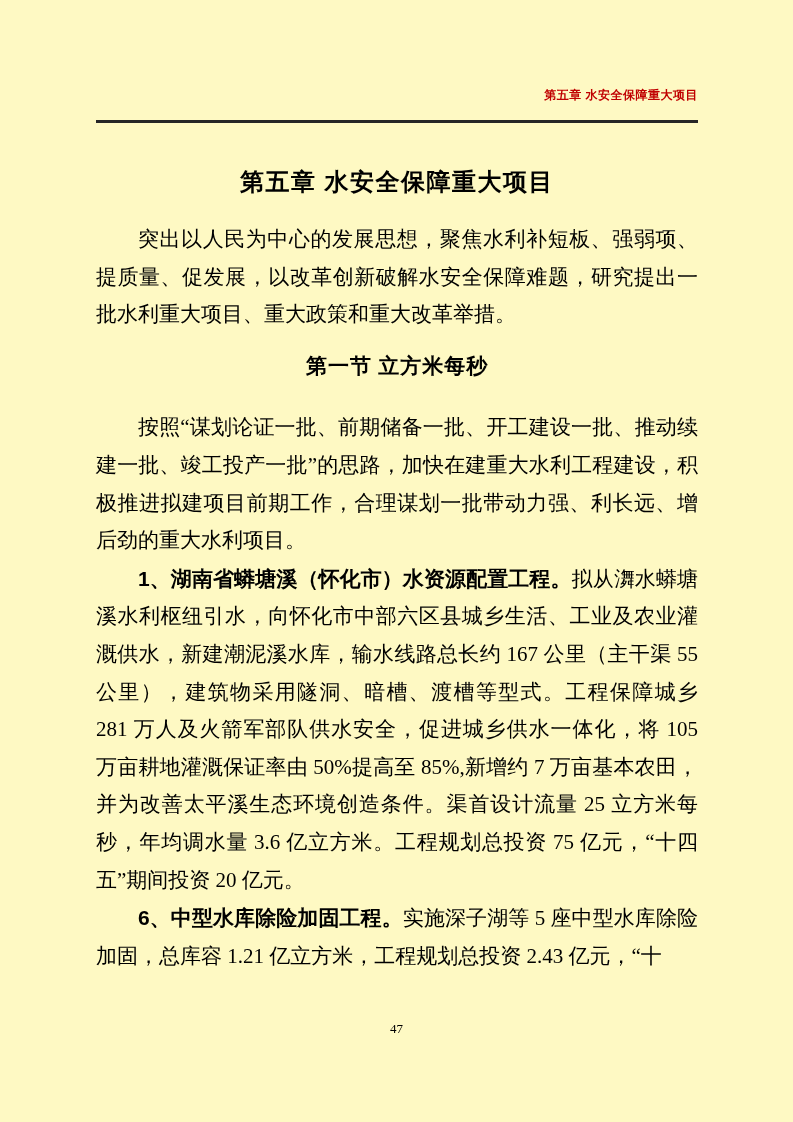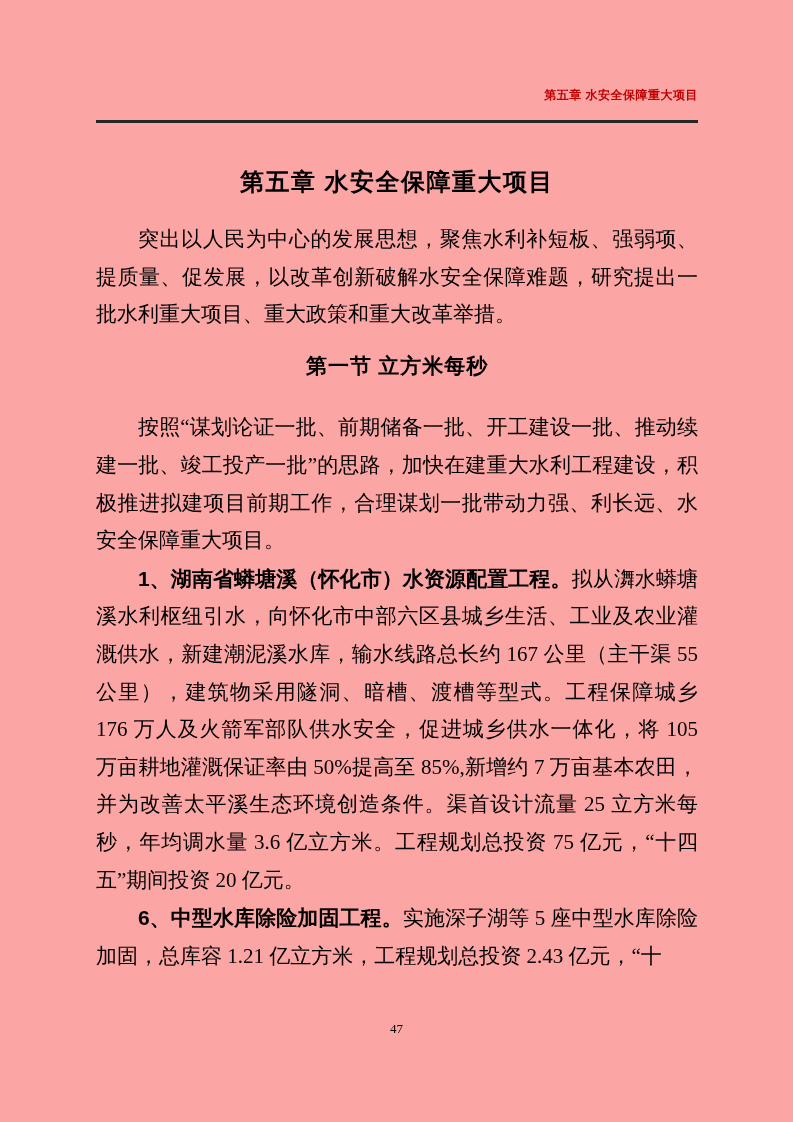--- a/index.html
+++ b/index.html
@@ -1,19 +1,19 @@
 <!DOCTYPE html>
 <html lang="zh"><head>
 <meta charset="utf-8">
 <style>
   html,body{margin:0;padding:0;background:#ffffff;}
   .page{
     position:relative;
     width:793px;height:1122px;
-    background:#fca5a5;
+    background:#fef9c3;
     color:#000;
     font-family:"Liberation Serif",serif;
     overflow:hidden;
     margin:0 auto;
   }
   .page-header{
     position:absolute;top:85px;left:96px;width:602px;
     text-align:right;
   }
   .header-text{
@@ -77,23 +77,23 @@
   </div>
 
   <div class="content">
 
     <h1 class="chapter-title">第五章 水安全保障重大项目</h1>
 
     <p class="body-para intro-para">突出以人民为中心的发展思想，聚焦水利补短板、强弱项、提质量、促发展，以改革创新破解水安全保障难题，研究提出一批水利重大项目、重大政策和重大改革举措。</p>
 
     <h2 class="section-heading">第一节 立方米每秒</h2>
 
-    <p class="body-para section-intro">按照“谋划论证一批、前期储备一批、开工建设一批、推动续建一批、竣工投产一批”的思路，加快在建重大水利工程建设，积极推进拟建项目前期工作，合理谋划一批带动力强、利长远、水安全保障重大项目。</p>
+    <p class="body-para section-intro">按照“谋划论证一批、前期储备一批、开工建设一批、推动续建一批、竣工投产一批”的思路，加快在建重大水利工程建设，积极推进拟建项目前期工作，合理谋划一批带动力强、利长远、增后劲的重大水利项目。</p>
 
-    <p class="body-para"><span class="lead">1、湖南省蟒塘溪（怀化市）水资源配置工程。</span><span>拟从㵲水蟒塘溪水利枢纽引水，向怀化市中部六区县城乡生活、工业及农业灌溉供水，新建潮泥溪水库，输水线路总长约 167 公里（主干渠 55 公里），建筑物采用隧洞、暗槽、渡槽等型式。工程保障城乡 176 万人及火箭军部队供水安全，促进城乡供水一体化，将 105 万亩耕地灌溉保证率由 50%提高至 85%,新增约 7 万亩基本农田，并为改善太平溪生态环境创造条件。渠首设计流量 25 立方米每秒，年均调水量 3.6 亿立方米。工程规划总投资 75 亿元，“十四五”期间投资 20 亿元。</span></p>
+    <p class="body-para"><span class="lead">1、湖南省蟒塘溪（怀化市）水资源配置工程。</span><span>拟从㵲水蟒塘溪水利枢纽引水，向怀化市中部六区县城乡生活、工业及农业灌溉供水，新建潮泥溪水库，输水线路总长约 167 公里（主干渠 55 公里），建筑物采用隧洞、暗槽、渡槽等型式。工程保障城乡 281 万人及火箭军部队供水安全，促进城乡供水一体化，将 105 万亩耕地灌溉保证率由 50%提高至 85%,新增约 7 万亩基本农田，并为改善太平溪生态环境创造条件。渠首设计流量 25 立方米每秒，年均调水量 3.6 亿立方米。工程规划总投资 75 亿元，“十四五”期间投资 20 亿元。</span></p>
 
     <p class="body-para"><span class="lead">6、中型水库除险加固工程。</span><span>实施深子湖等 5 座中型水库除险加固，总库容 1.21 亿立方米，工程规划总投资 2.43 亿元，“十</span></p>
 
   </div>
 
   <div class="page-number">47</div>
 
 </div>
 
 </body></html>

